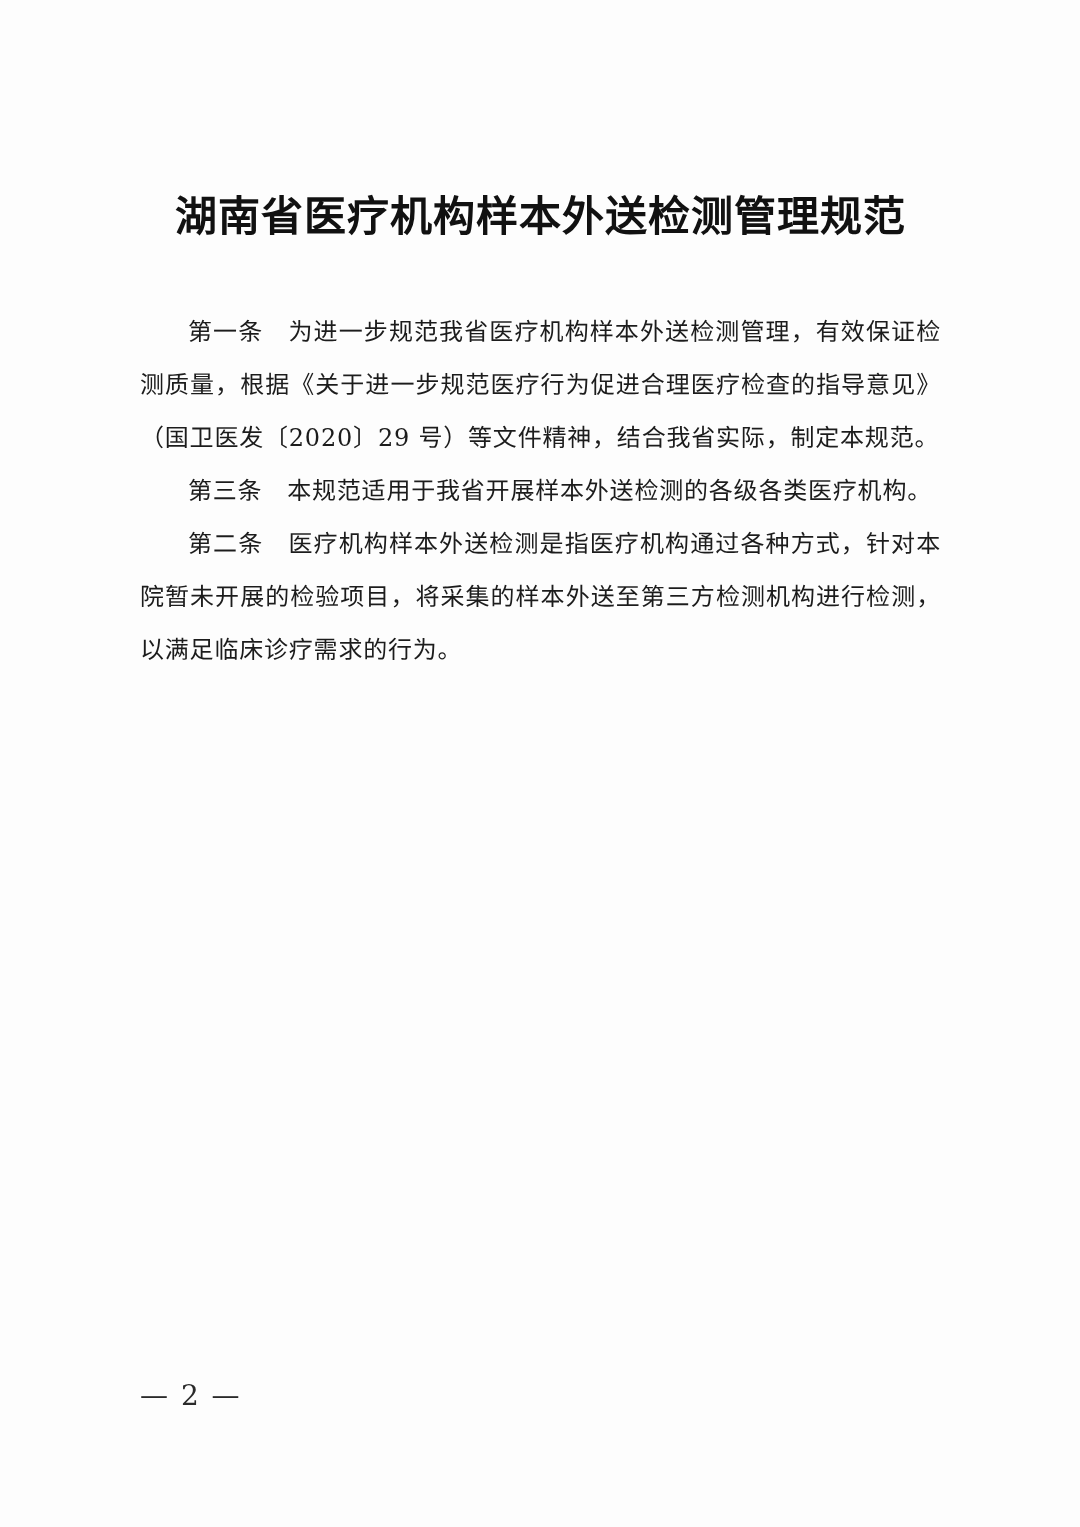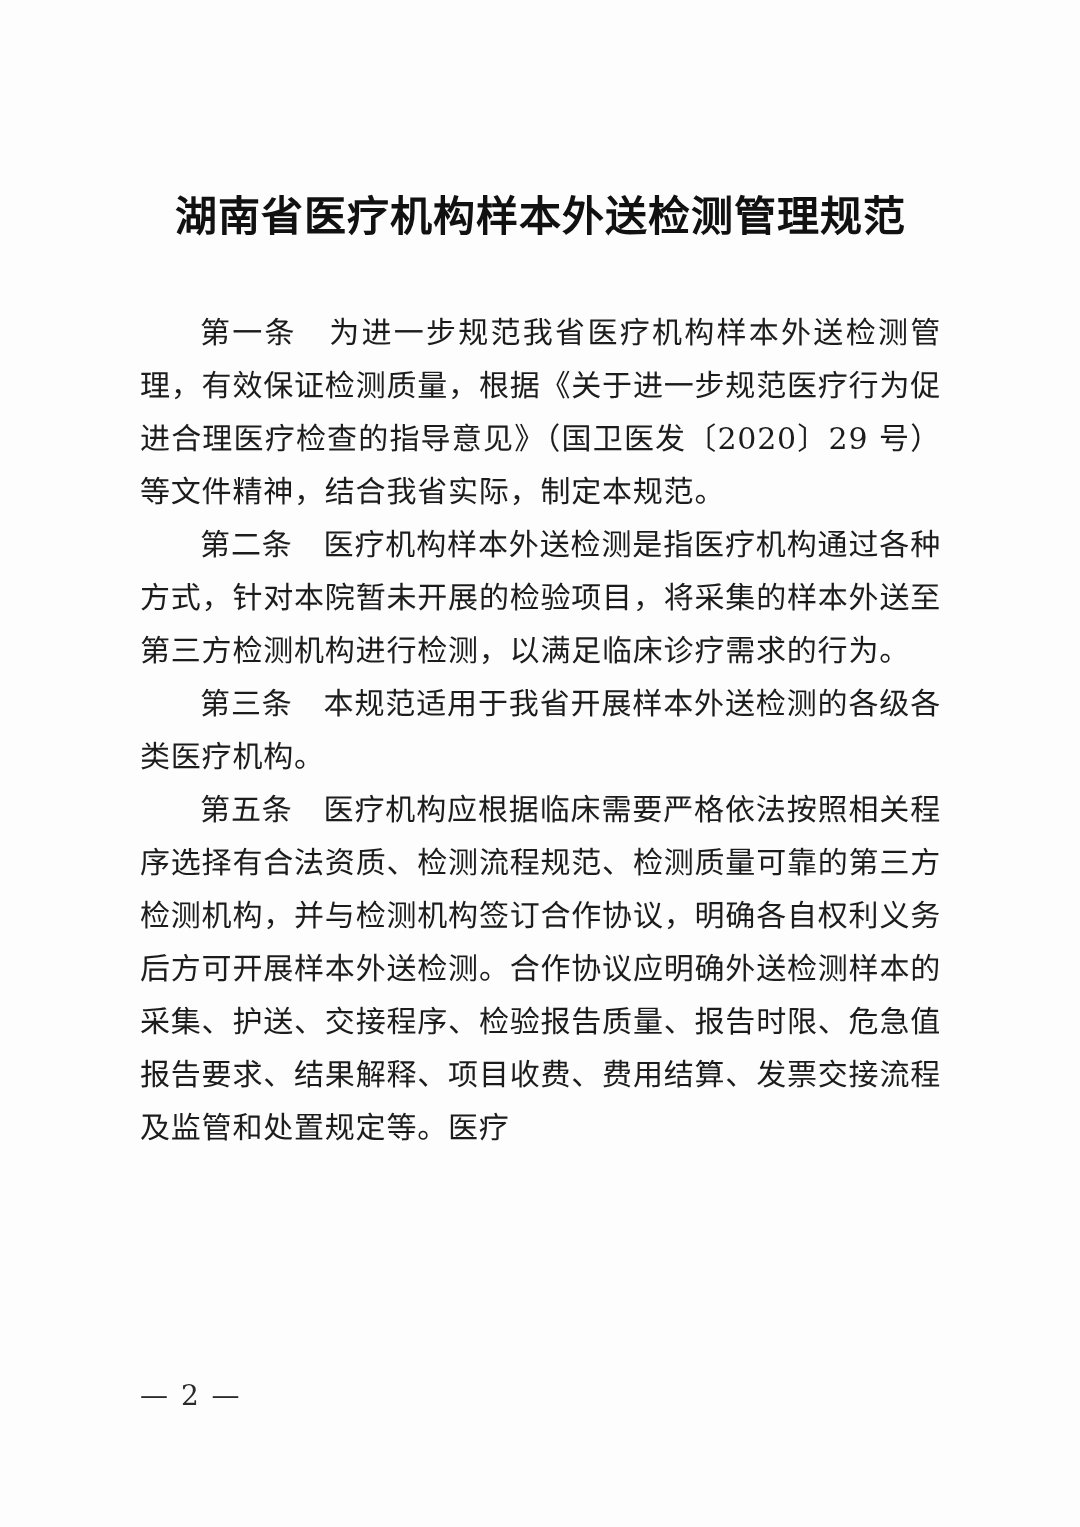--- a/index.html
+++ b/index.html
@@ -31,21 +31,21 @@
     font-weight: bold;
     text-align: center;
     color: #111111;
     letter-spacing: 1px;
   }
   .body-text {
     margin-top: 60px;
   }
   .body-text p {
     margin: 0;
-    font-size: 30px;
+    font-size: 24px;
     line-height: 53px;
     text-indent: 2em;
     text-align: justify;
     text-justify: inter-ideograph;
     letter-spacing: 0.8px;
     color: #1c1c1c;
   }
   .page-footer {
     position: absolute;
     left: 140px;
@@ -57,19 +57,18 @@
   }
 </style>
 </head>
 <body>
 
 <div class="page">
   <div class="content">
     <h1 class="doc-title">湖南省医疗机构样本外送检测管理规范</h1>
     <div class="body-text">
       <p>第一条　为进一步规范我省医疗机构样本外送检测管理，有效保证检测质量，根据《关于进一步规范医疗行为促进合理医疗检查的指导意见》（国卫医发〔2020〕29 号）等文件精神，结合我省实际，制定本规范。</p>
+      <p>第三条　本规范适用于我省开展样本外送检测的各级各类医疗机构。</p>
       <p>第二条　医疗机构样本外送检测是指医疗机构通过各种方式，针对本院暂未开展的检验项目，将采集的样本外送至第三方检测机构进行检测，以满足临床诊疗需求的行为。</p>
-      <p>第三条　本规范适用于我省开展样本外送检测的各级各类医疗机构。</p>
-      <p>第五条　医疗机构应根据临床需要严格依法按照相关程序选择有合法资质、检测流程规范、检测质量可靠的第三方检测机构，并与检测机构签订合作协议，明确各自权利义务后方可开展样本外送检测。合作协议应明确外送检测样本的采集、护送、交接程序、检验报告质量、报告时限、危急值报告要求、结果解释、项目收费、费用结算、发票交接流程及监管和处置规定等。医疗</p>
     </div>
   </div>
   <div class="page-footer">— 2 —</div>
 </div>
 
 </body></html>

